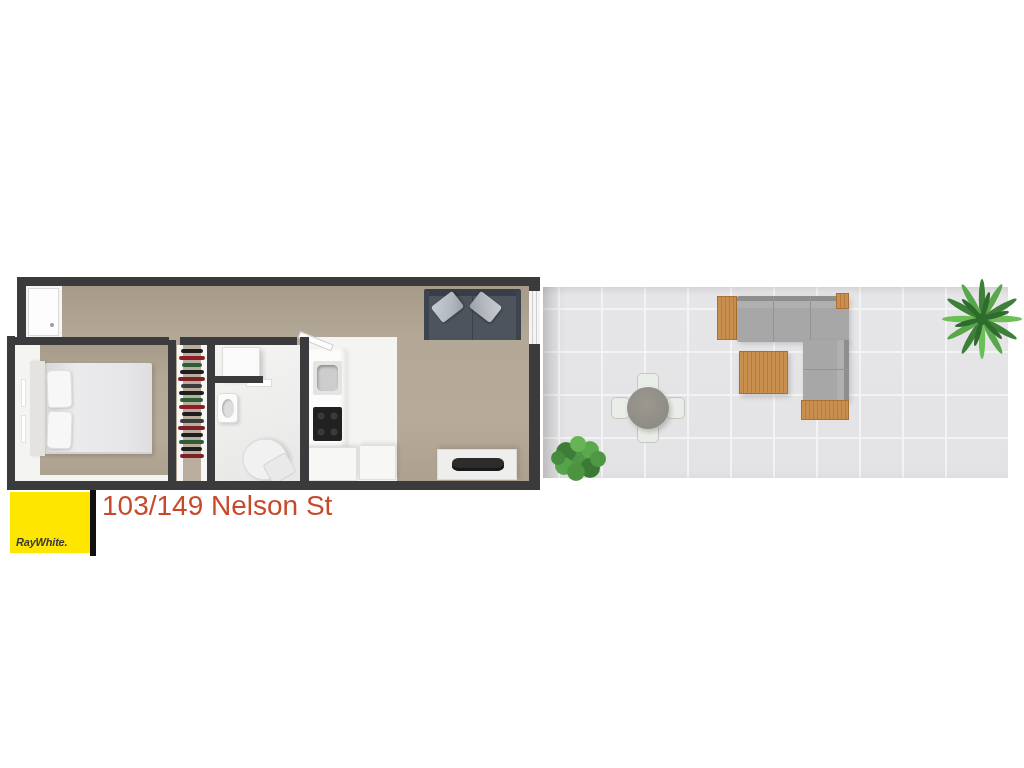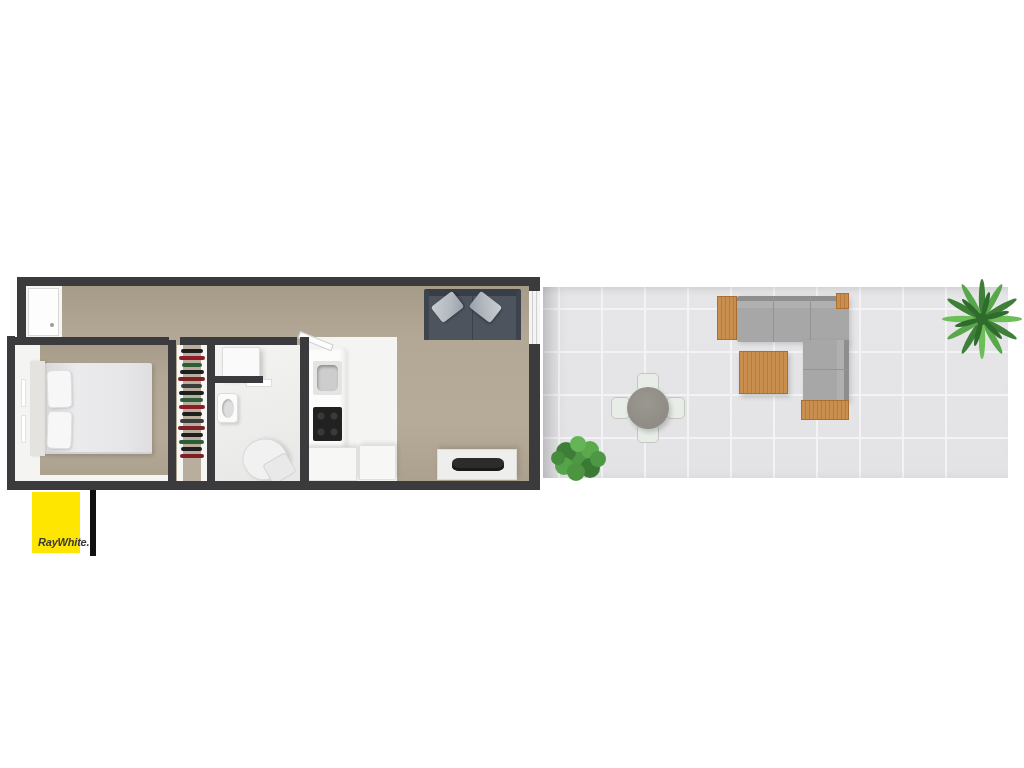--- a/index.html
+++ b/index.html
@@ -224,20 +224,21 @@
   <div class="wall" style="left:7px;top:481px;width:533px;height:9px;"></div>
   <div class="wall" style="left:17px;top:277px;width:9px;height:66px;"></div>
   <div class="wall" style="left:7px;top:336px;width:8px;height:150px;"></div>
   <div class="wall" style="left:7px;top:337px;width:162px;height:8px;"></div>
   <div class="wall" style="left:180px;top:337px;width:117px;height:8px;"></div>
   <div class="wall" style="left:168px;top:340px;width:8px;height:146px;"></div>
   <div class="wall" style="left:207px;top:340px;width:8px;height:146px;"></div>
   <div class="wall" style="left:300px;top:337px;width:9px;height:149px;"></div>
   <div class="wall" style="left:215px;top:376px;width:48px;height:7px;"></div>
 
-  <div class="abs" style="left:32px;top:492px;width:48px;height:61px;background:var(--brand-yellow);">
+  <div class="abs" style="left:10px;top:492px;width:85px;height:61px;background:var(--brand-yellow);">
     <span class="logo-text">RayWhite.</span>
   </div>
   <div class="abs" style="left:90px;top:490px;width:6px;height:66px;background:#101010;"></div>
+  <div class="abs title" style="left:102px;top:491px;">103/149 Nelson St</div>
   <div class="abs disclaimer" style="left:103px;top:527px;">
   </div>
 
 </div>
 
 </body></html>

